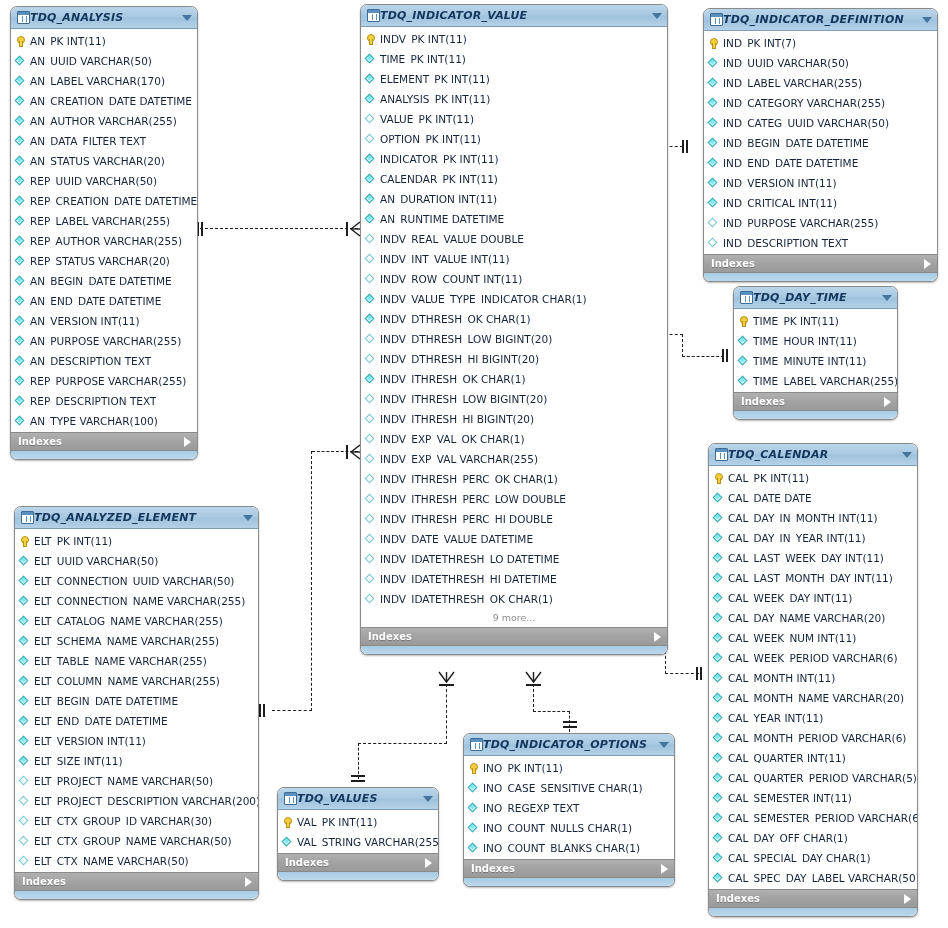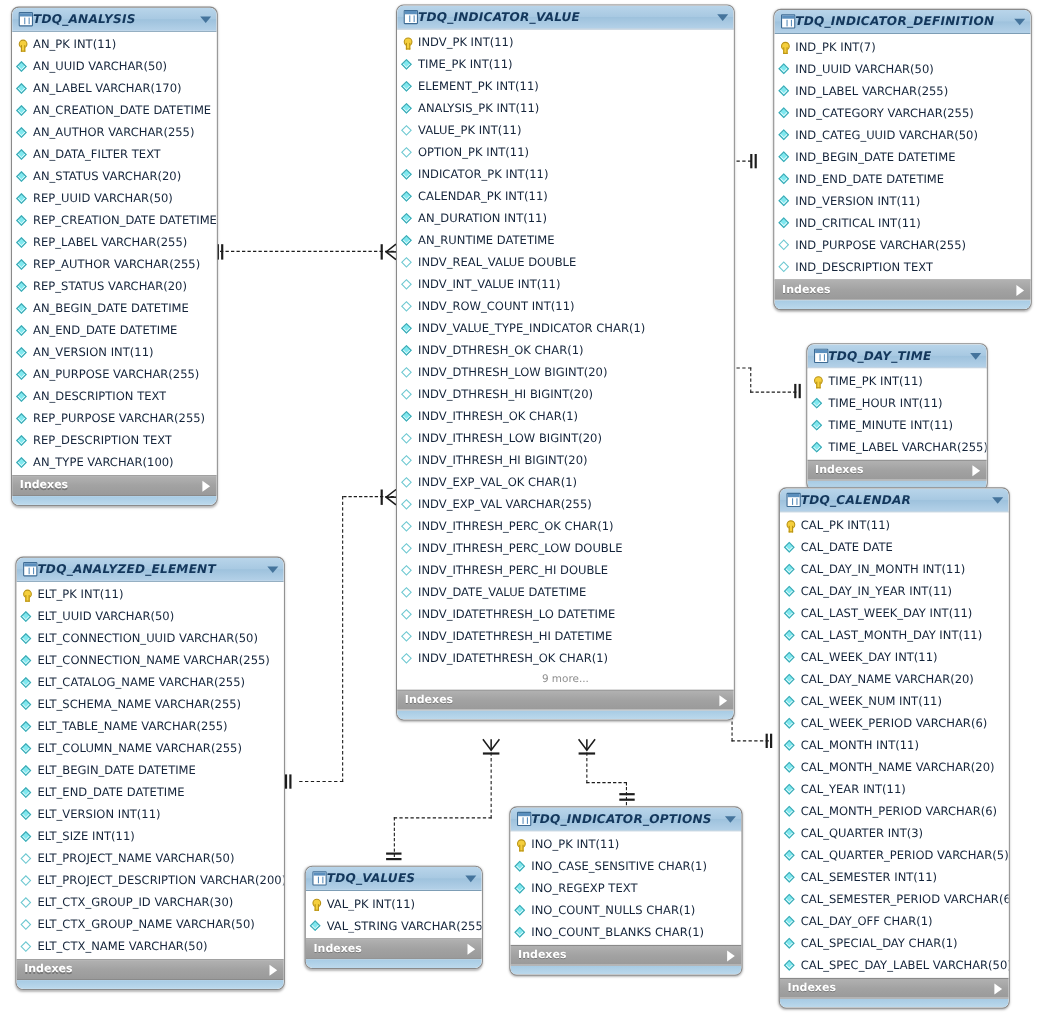--- a/index.html
+++ b/index.html
@@ -715,21 +715,21 @@
             </span>
             <span class="col-name">IND_DESCRIPTION TEXT</span>
           </div>
         </div>
         <div class="tbl-footer">
           <span class="lbl">Indexes</span>
           <span class="arrow"></span>
         </div>
         <div class="tbl-base"></div>
       </div>
-      <div class="tbl" style="left: 733px; top: 312px; width: 165px;">
+      <div class="tbl" style="left: 733px; top: 286px; width: 165px;">
         <div class="tbl-header">
           <span class="tbl-icon"></span>
           <span class="tbl-title">TDQ_DAY_TIME</span>
           <span class="tbl-caret"></span>
         </div>
         <div class="tbl-cols">
           <div class="col">
             <span class="ico-key"></span>
             <span class="col-name">TIME_PK INT(11)</span>
           </div>
@@ -844,21 +844,21 @@
           <div class="col">
             <span class="ico-dia filled">
               <i></i>
             </span>
             <span class="col-name">CAL_MONTH_PERIOD VARCHAR(6)</span>
           </div>
           <div class="col">
             <span class="ico-dia filled">
               <i></i>
             </span>
-            <span class="col-name">CAL_QUARTER INT(3)</span>
+            <span class="col-name">CAL_QUARTER INT(11)</span>
           </div>
           <div class="col">
             <span class="ico-dia filled">
               <i></i>
             </span>
             <span class="col-name">CAL_QUARTER_PERIOD VARCHAR(5)</span>
           </div>
           <div class="col">
             <span class="ico-dia filled">
               <i></i>

